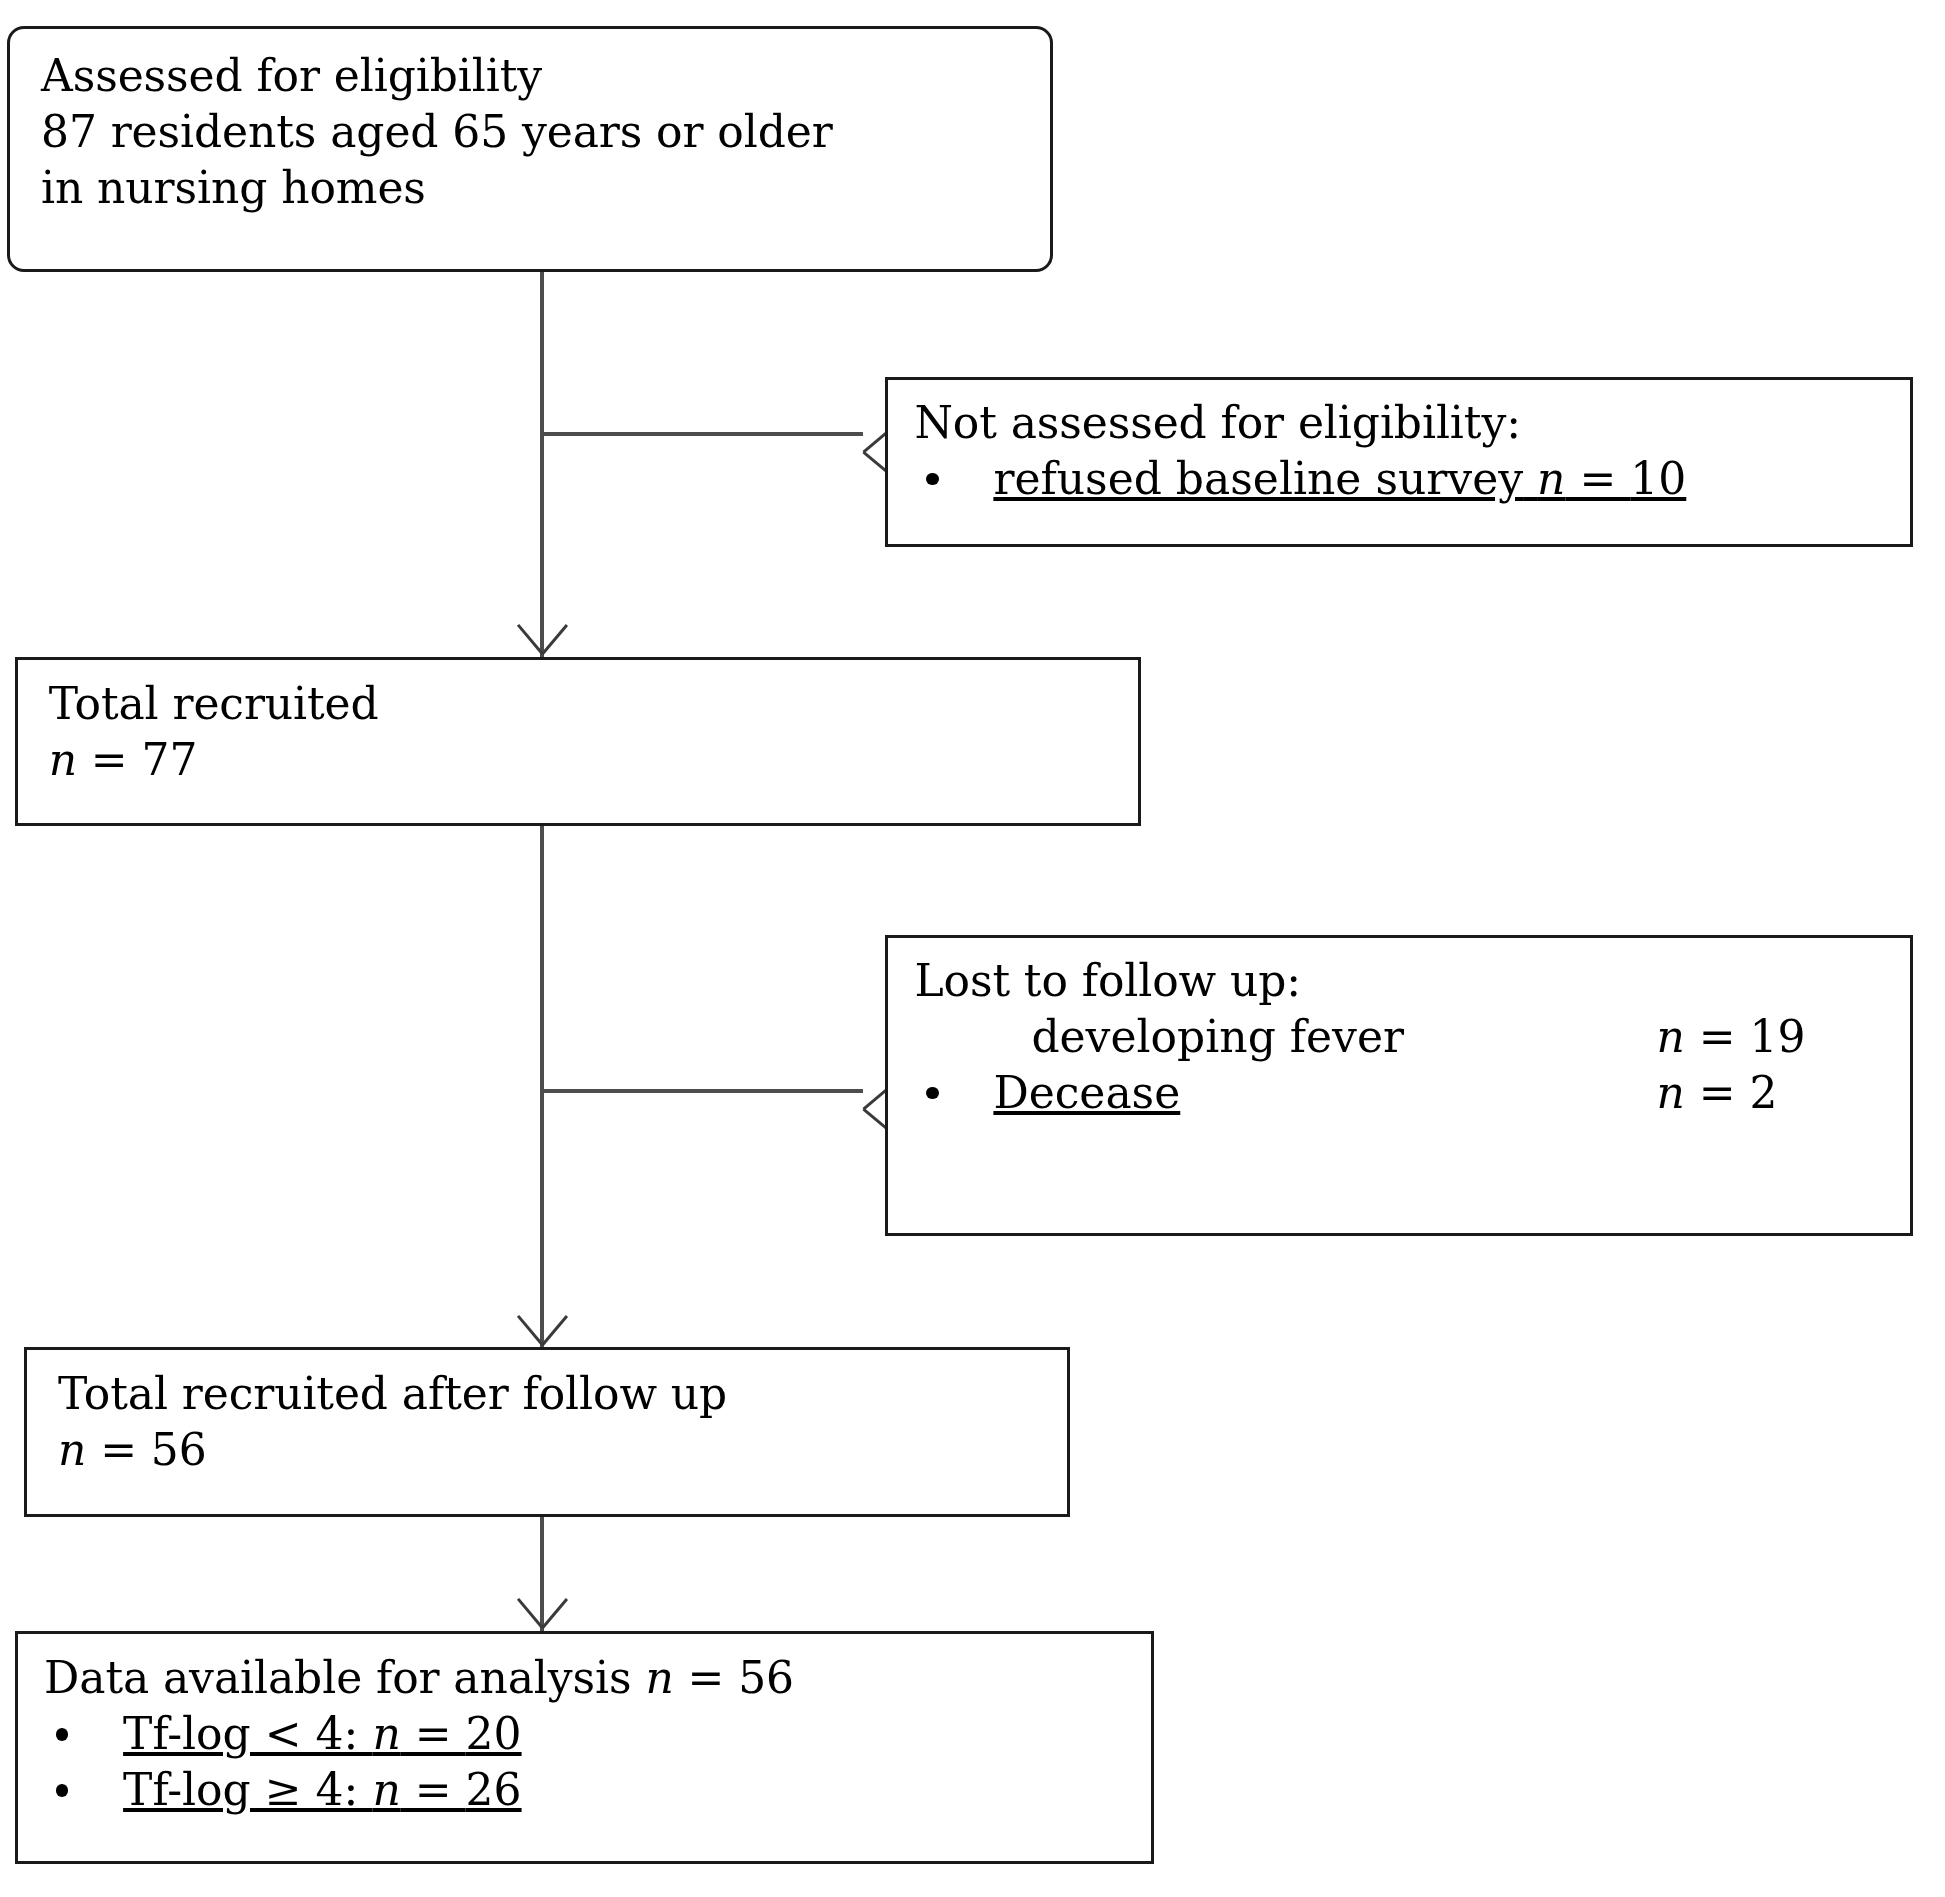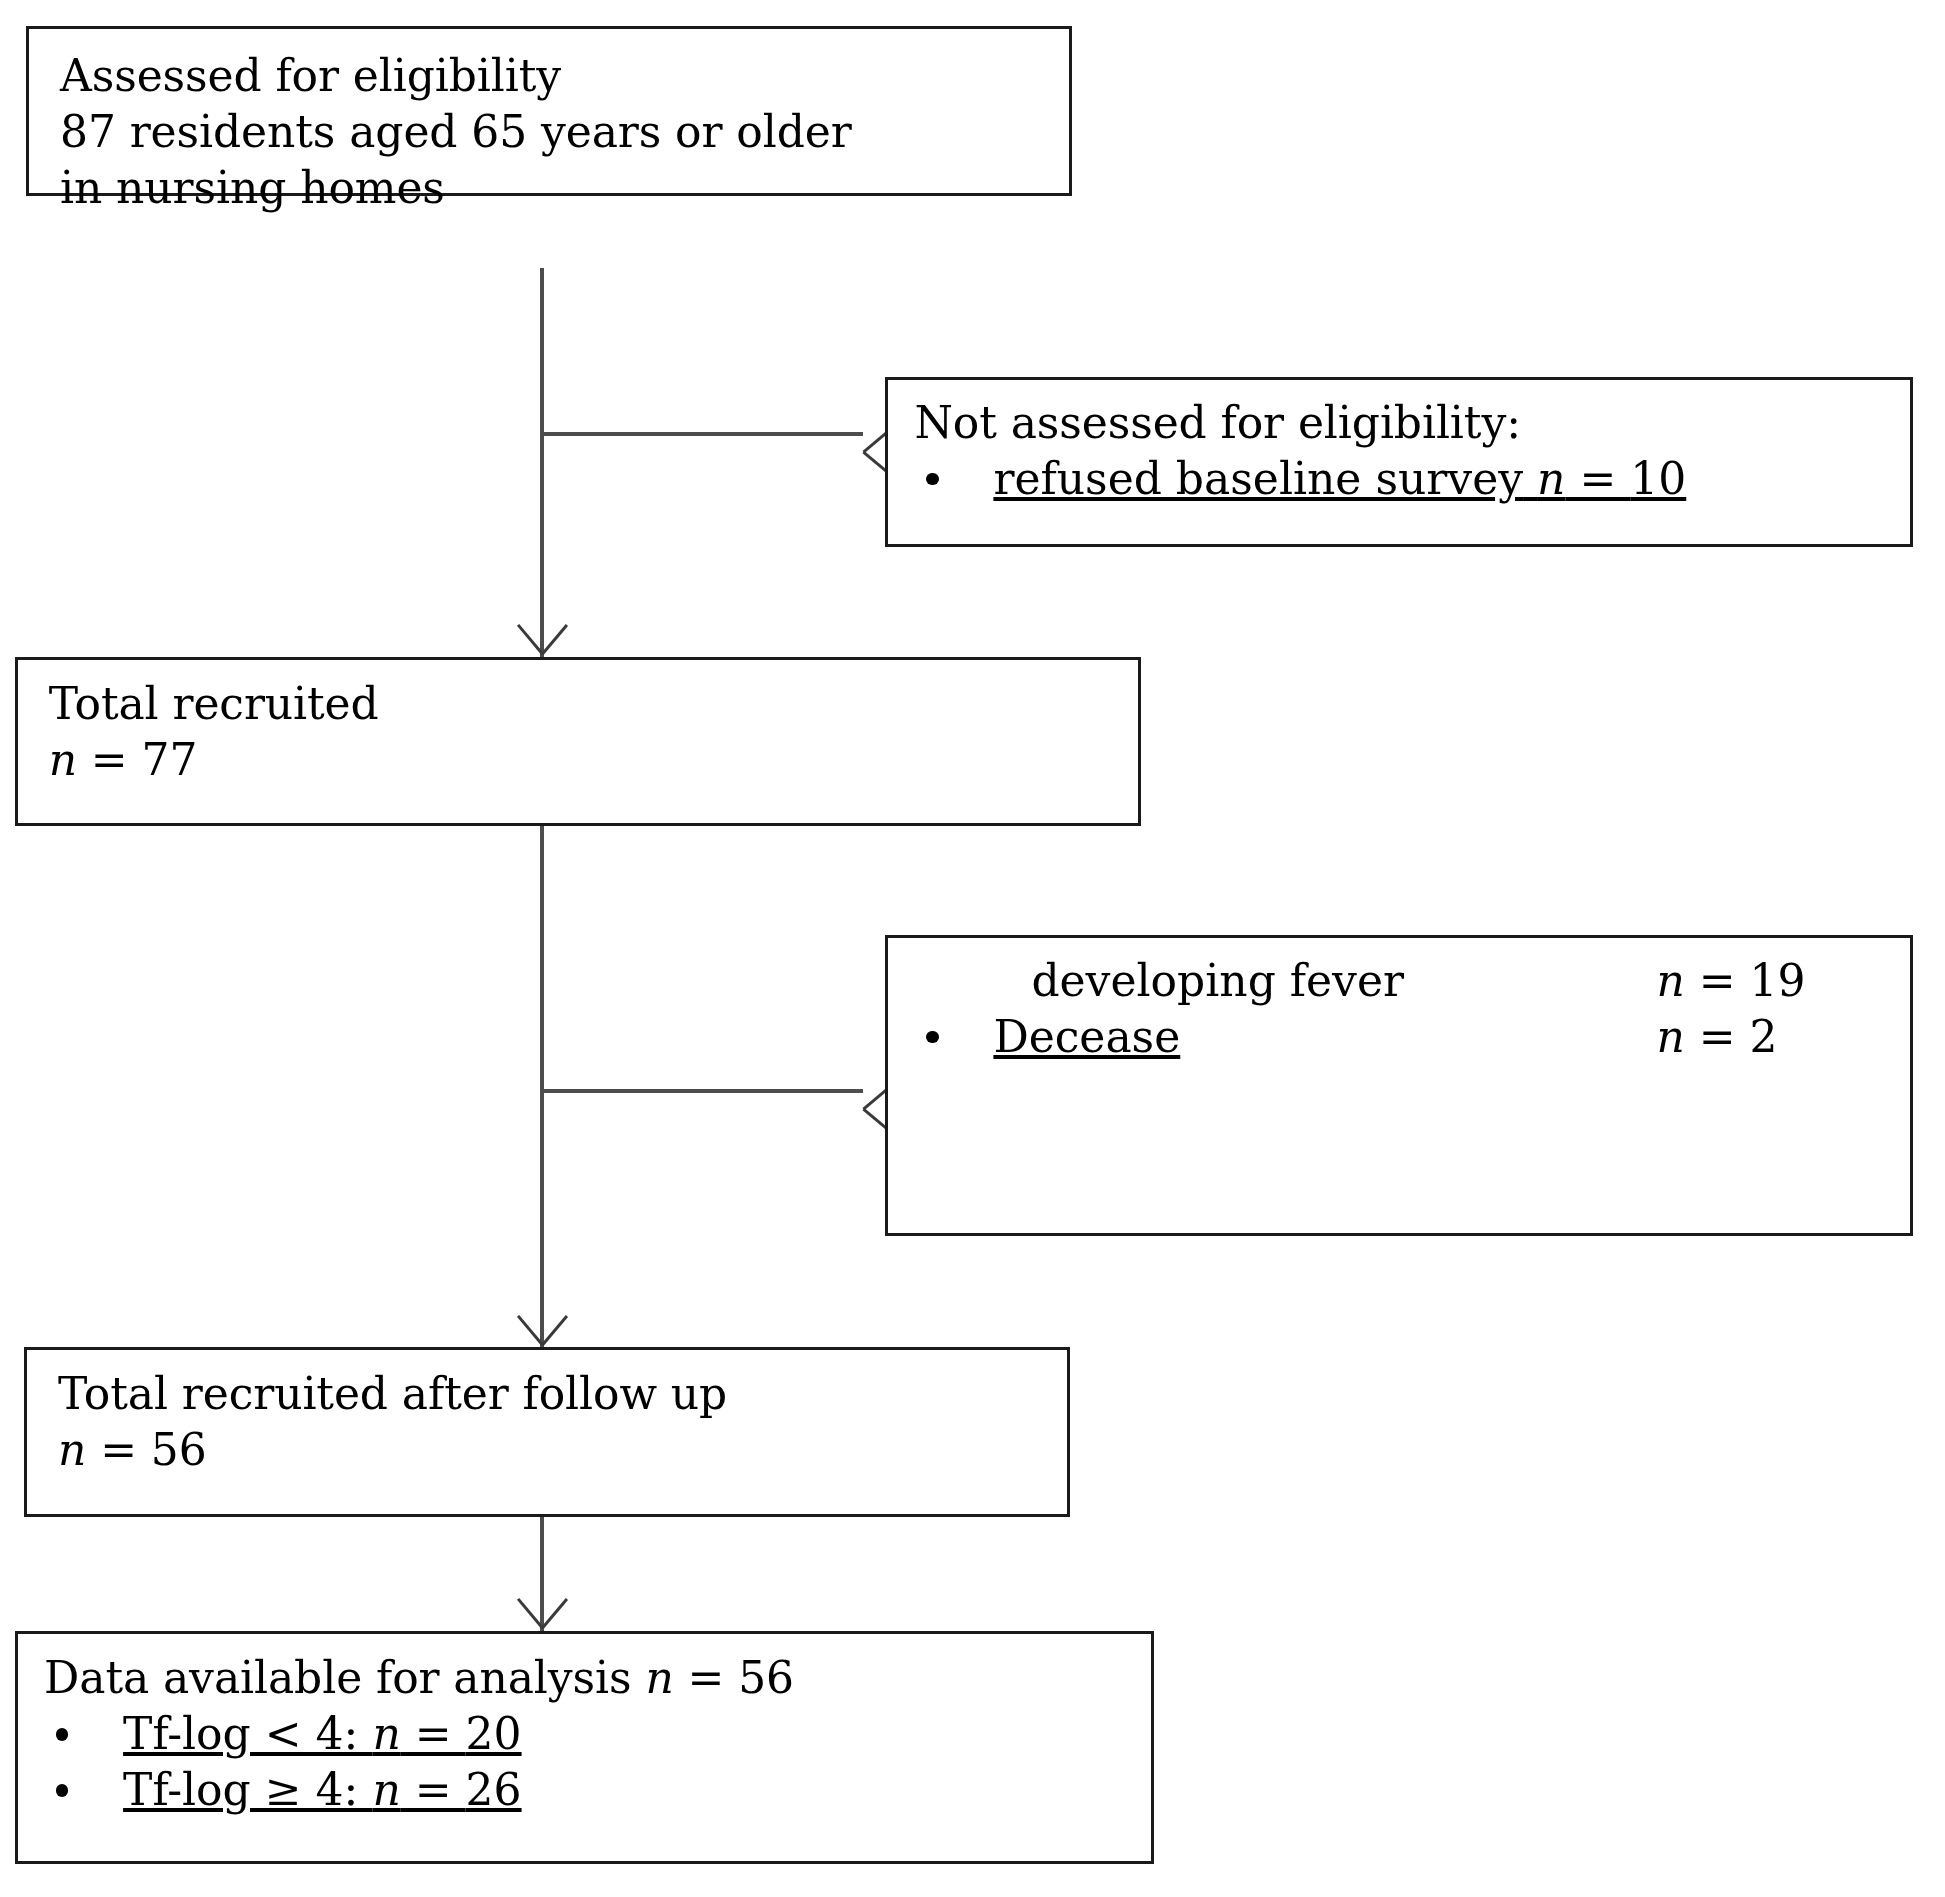--- a/index.html
+++ b/index.html
@@ -114,21 +114,21 @@
   <div class="arrow-down" style="left:518px; top:612px;"></div>
 
   <div class="vline" style="left:540px; top:826px; height:523px;"></div>
   <div class="hline" style="left:540px; top:1089px; width:323px;"></div>
   <div class="arrow-right" style="left:839px; top:1067px;"></div>
   <div class="arrow-down" style="left:518px; top:1303px;"></div>
 
   <div class="vline" style="left:540px; top:1517px; height:116px;"></div>
   <div class="arrow-down" style="left:518px; top:1586px;"></div>
 
-  <div class="node" style="left:26px; top:26px; width:1046px; height:170px;">
+  <div class="node" style="left:7px; top:26px; width:1046px; height:246px;border-radius:17px;">
     <div class="node-inner">
       <div class="line">Assessed for eligibility</div>
       <div class="line">87 residents aged 65 years or older</div>
       <div class="line">in nursing homes</div>
     </div>
   </div>
 
   <div class="node" style="left:885px; top:377px; width:1028px; height:170px;">
     <div class="node-inner" style="padding:14.7px 14.7px 7.3px 26.4px;border-radius:15px;">
       <div class="line">Not assessed for eligibility:</div>
@@ -143,20 +143,21 @@
     <div class="node-inner" style="padding:16px 14.7px 7.3px 31px;">
       <div class="line">Total recruited</div>
       <div class="line">
         <span class="italic-n">n</span><span> = </span><span>77</span>
       </div>
     </div>
   </div>
 
   <div class="node" style="left:885px; top:935px; width:1028px; height:301px;">
     <div class="node-inner" style="padding:14.7px 14.7px 7.3px 26.4px;">
+      <div class="line">Lost to follow up:</div>
 
       <div class="bullet-sub">
         <span>developing fever</span>
         <span class="nval" style="left:742px; top:0;">
           <span class="italic-n">n</span><span> = </span><span>19</span>
         </span>
       </div>
 
       <div class="bullet-row">
         <span class="dot"></span>

